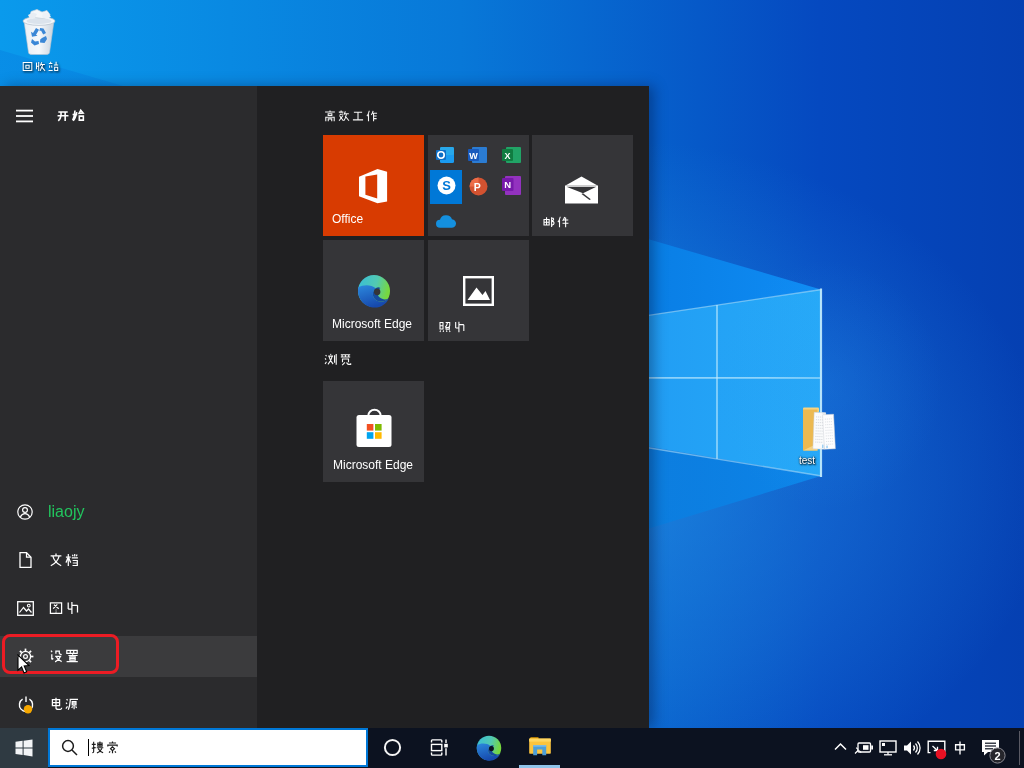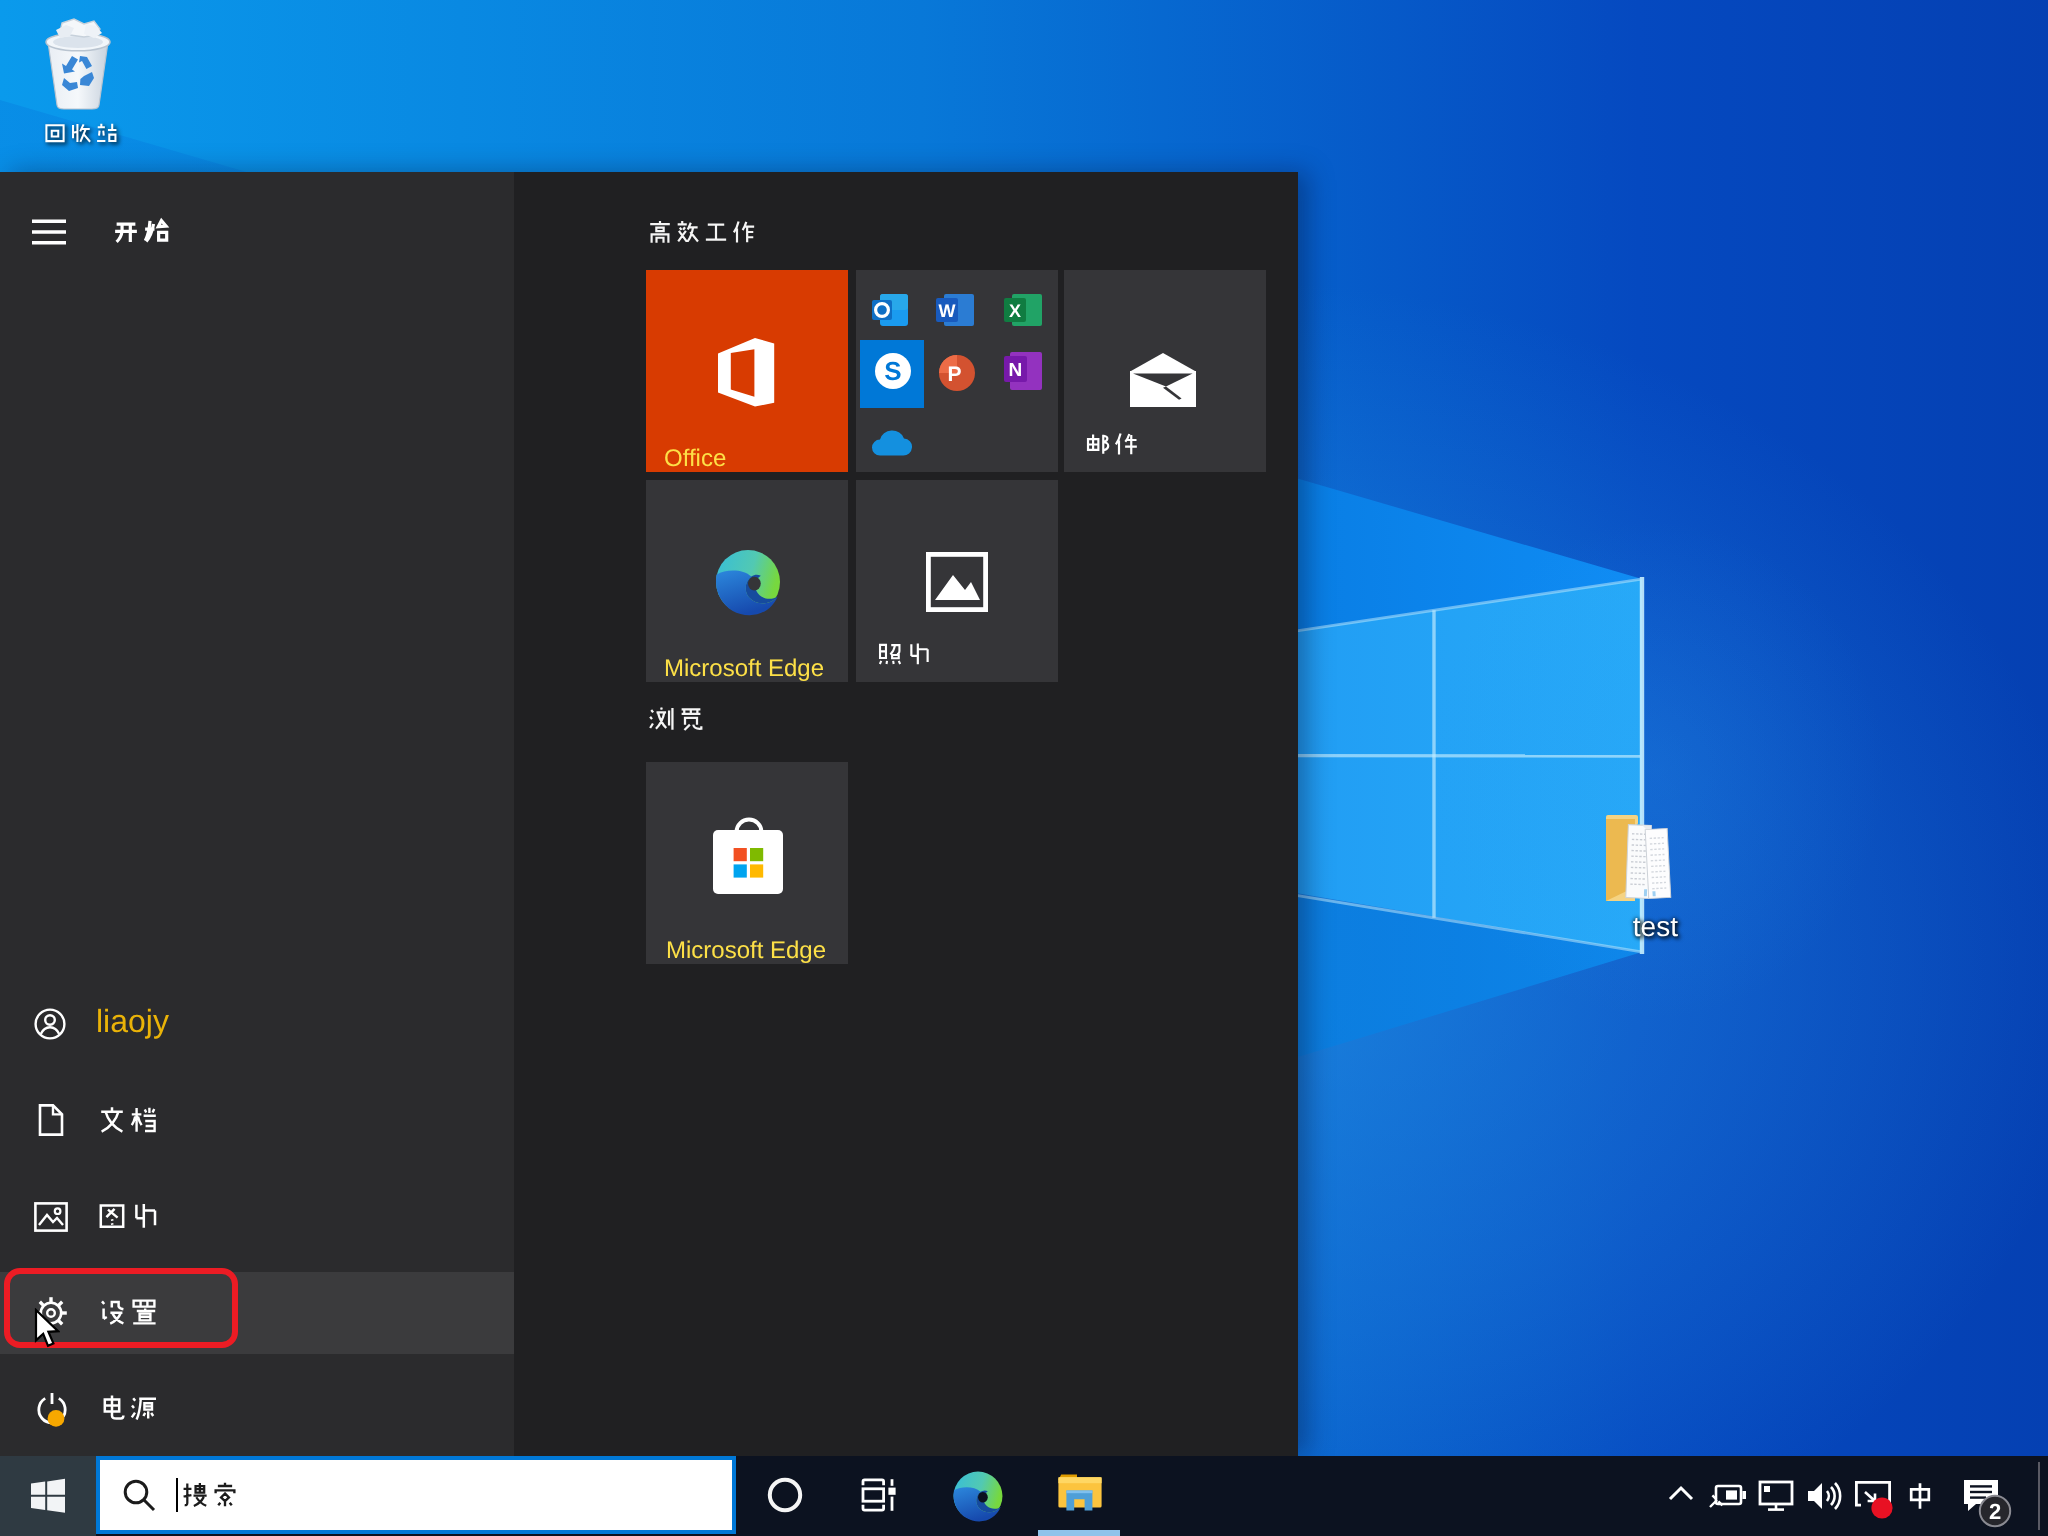--- a/index.html
+++ b/index.html
@@ -3,21 +3,21 @@
 <meta charset="utf-8">
 <style>
 html,body{margin:0;padding:0;}
 body{width:1024px;height:768px;overflow:hidden;position:relative;
  font-family:"Liberation Sans",sans-serif;background:#0660c8;}
 .abs{position:absolute;}
 #menu{position:absolute;left:0;top:86px;width:649px;height:642px;box-shadow:5px 0 12px rgba(0,10,40,0.35);}
 #menuL{position:absolute;left:0;top:0;width:257px;height:642px;background:#2b2b2d;}
 #menuR{position:absolute;left:257px;top:0;width:392px;height:642px;background:#202022;}
 .tile{position:absolute;width:101px;height:101px;background:#353538;}
-.tlabel{position:absolute;left:9px;bottom:0;color:#fde047;font-size:12px;}
+.tlabel{position:absolute;left:9px;bottom:10px;color:#ffffff;font-size:12px;}
 #taskbar{position:absolute;left:0;top:728px;width:1024px;height:40px;background:#0c1220;}
 </style>
 </head>
 <body>
 
 <svg class="abs" style="left:0;top:0" width="1024" height="768" viewBox="0 0 1024 768">
 <defs>
 <linearGradient id="wbase" x1="0" y1="0" x2="1" y2="0">
  <stop offset="0" stop-color="#0a9aec"></stop>
  <stop offset="0.45" stop-color="#0878d8"></stop>
@@ -203,21 +203,21 @@
         <line x1="23.5" y1="24.2" x2="30.5" y2="24.2"></line>
         <line x1="23.5" y1="27" x2="30.5" y2="27"></line>
         <line x1="23.5" y1="29.8" x2="30.5" y2="29.8"></line>
         <line x1="23.5" y1="32.6" x2="30.5" y2="32.6"></line>
         <line x1="23.5" y1="35.4" x2="30.5" y2="35.4"></line>
         <line x1="23.5" y1="38.2" x2="30.5" y2="38.2"></line>
       </g>
 <rect x="23.5" y="39.5" width="1.5" height="2.5" fill="#9fd0f2"></rect>
 </g>
 </svg>
-<div class="abs" style="left:799px;top:455px;width:40px;text-align:right;color:#fff;font-size:14px;text-shadow:1px 1px 2px #000,0 0 2px #000;">test</div>
+<div class="abs" style="left:799px;top:455px;width:40px;text-align:left;color:#fff;font-size:10px;text-shadow:1px 1px 2px #000,0 0 2px #000;">test</div>
 
 <div id="menu">
 <div id="menuL">
 
  <svg class="abs" style="left:16px;top:23px" width="17" height="14" viewBox="0 0 17 14">
   <g stroke="#fff" stroke-width="1.8">
           <line x1="0" y1="1.6" x2="17" y2="1.6"></line>
           <line x1="0" y1="7" x2="17" y2="7"></line>
           <line x1="0" y1="12.4" x2="17" y2="12.4"></line>
         </g>
@@ -227,21 +227,21 @@
         <use href="#h-shi" x="16"></use>
       </svg>
 
  <div class="abs" style="left:0;top:550px;width:257px;height:41px;background:#3b3b3d;"></div>
 
  <svg class="abs" style="left:17px;top:418px" width="16" height="16" viewBox="0 0 16 16">
   <circle cx="8" cy="8" r="7.2" fill="none" stroke="#fff" stroke-width="1.2"></circle>
   <circle cx="8" cy="6" r="2.4" fill="none" stroke="#fff" stroke-width="1.2"></circle>
   <path d="M3.4,13 C4.4,10.8 6,9.6 8,9.6 C10,9.6 11.6,10.8 12.6,13" fill="none" stroke="#fff" stroke-width="1.2"></path>
  </svg>
- <div class="abs" style="left:48px;top:417px;color:#eab308;font-size:16px;line-height:18px;">liaojy</div>
+ <div class="abs" style="left:48px;top:417px;color:#22c55e;font-size:16px;line-height:18px;">liaojy</div>
 
  <svg class="abs" style="left:18px;top:466px" width="15" height="16" viewBox="0 0 15 16">
   <path d="M2,0.7 H8.5 L13,5.2 V15.3 H2 Z" fill="none" stroke="#fff" stroke-width="1.3"></path>
   <path d="M8.5,0.7 V5.2 H13" fill="none" stroke="#fff" stroke-width="1.2"></path>
  </svg>
  <svg class="abs" style="left:48px;top:466px;color:#fff" width="32" height="16" viewBox="0 0 32 16">
         <use href="#h-wen"></use>
         <use href="#h-dang" x="16"></use>
       </svg>
 

